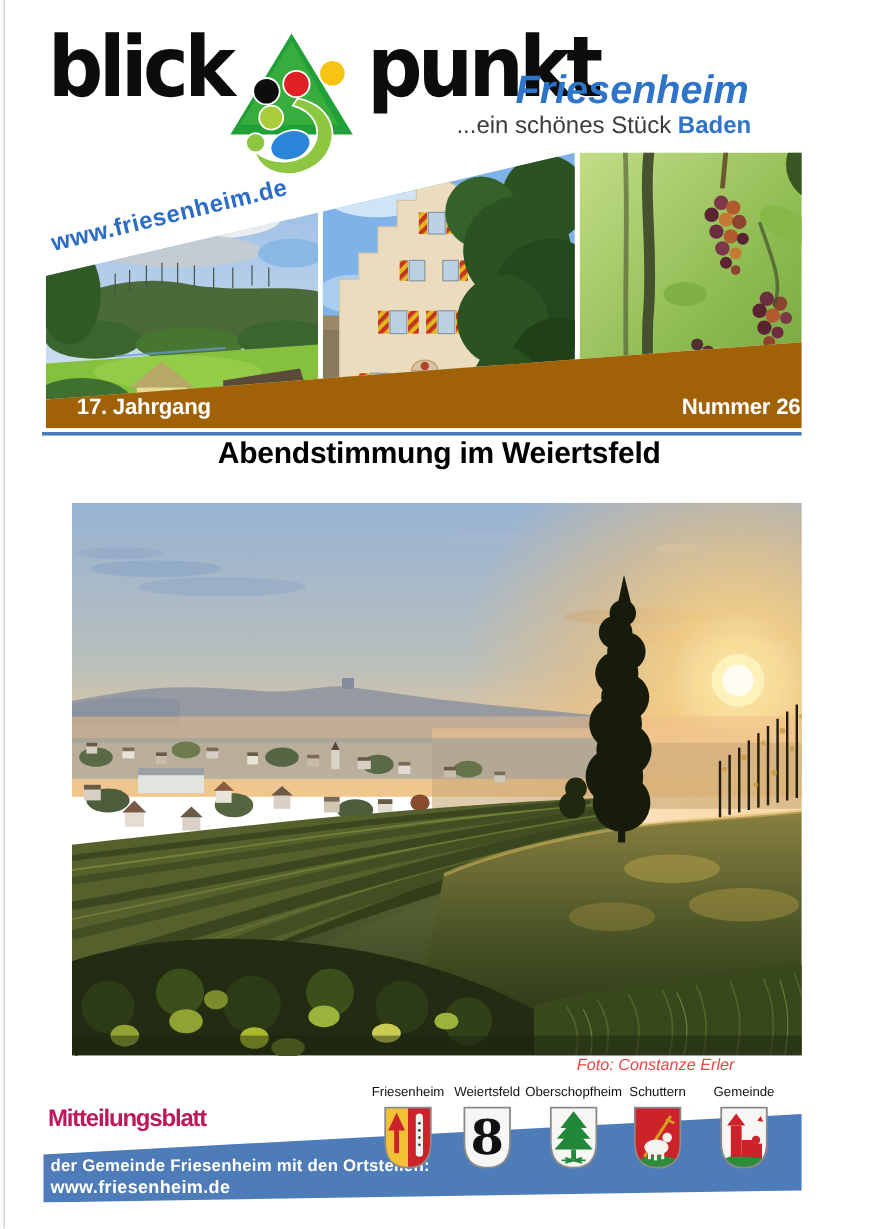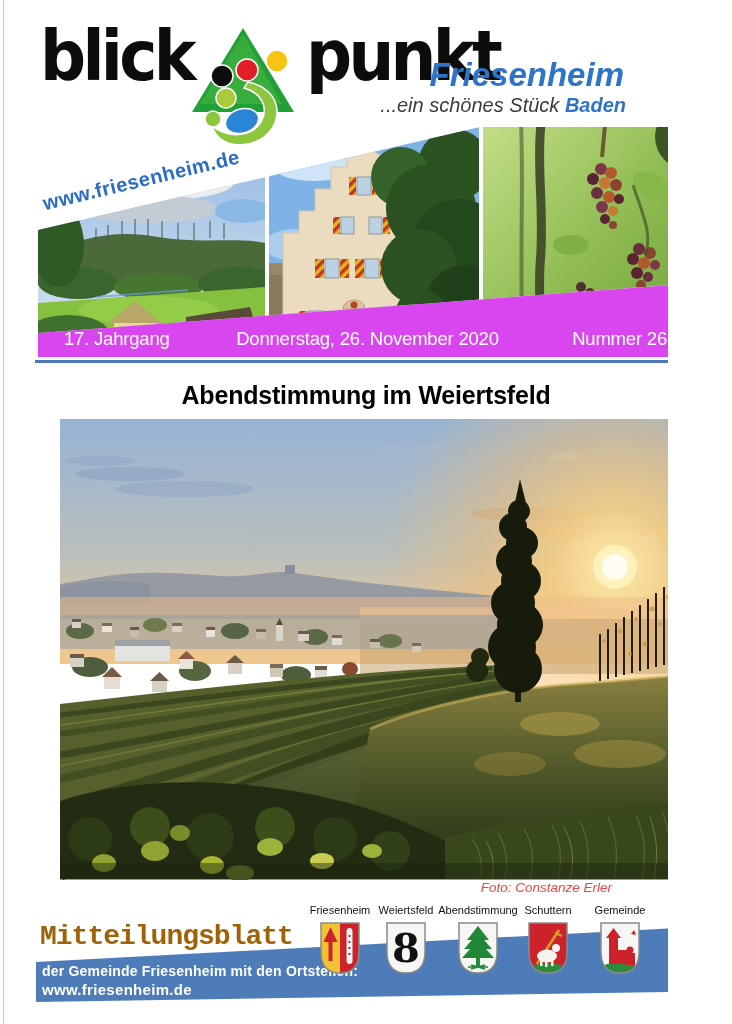--- a/index.html
+++ b/index.html
@@ -8,51 +8,51 @@
   .scanline{position:absolute;left:3px;top:0;width:1px;height:1024px;background:#c9c9c9;}
   
   .logo-word{position:absolute;top:18px;font-weight:bold;font-size:70px;line-height:1.1;
              color:#0c0c0c;letter-spacing:-4px;transform:scaleX(.92);transform-origin:left top;
              font-family:"DejaVu Sans",sans-serif;}
   .logo-blick{left:40px;}
   .logo-punkt{left:306px;}
   .logo-mark{position:absolute;left:184px;top:24px;width:118px;height:122px;}
   .town-name{position:absolute;right:44px;top:56px;font-size:33px;font-weight:bold;
              font-style:italic;color:#2e74c8;letter-spacing:0;}
-  .tagline{position:absolute;right:42px;top:94px;font-size:20px;font-style:italic;color:#3c3c3c;}
+  .tagline{position:absolute;right:42px;top:94px;font-size:20px;color:#3c3c3c;}
   .tagline .accent{color:#2e74c8;font-weight:bold;}
   
   .photo-band{position:absolute;left:38px;top:125px;width:659px;height:232px;
       clip-path:polygon(0px 105px,442px 2px,659px 2px,659px 158px,0px 208px);}
   .photo-band .ph{position:absolute;top:0;height:232px;}
   .ph svg{display:block;width:100%;height:100%;}
   .ph1{left:0;width:227px;}
   .ph2{left:231px;width:210px;}
   .ph3{left:445px;width:214px;}
   .diag-url{position:absolute;left:46px;top:192px;font-size:20px;font-weight:bold;color:#2b6cc4;
       letter-spacing:.5px;transform:rotate(-13.5deg);transform-origin:left bottom;white-space:nowrap;}
   
-  .issue-bar{position:absolute;left:38px;top:281px;width:659px;height:76px;background:#d946ef;
-      clip-path:polygon(0px 52px,659px 2px,659px 76px,0px 76px);color:#fff;font-weight:normal;}
+  .issue-bar{position:absolute;left:38px;top:281px;width:659px;height:76px;background:#a16207;
+      clip-path:polygon(0px 52px,659px 2px,659px 76px,0px 76px);color:#fff;font-weight:bold;}
   .issue-bar span{position:absolute;bottom:7px;font-size:18.5px;letter-spacing:-.2px;white-space:nowrap;}
   .issue-vol{left:26px;}
   .issue-date{left:50%;transform:translateX(-50%);}
   .issue-num{right:30px;}
   .thin-rule{position:absolute;left:35px;top:360px;width:695px;height:3px;background:#4a7ab8;}
   
-  .headline{position:absolute;left:0;top:381px;width:732px;text-align:center;font-size:25px;
+  .headline{position:absolute;left:0;top:364px;width:732px;text-align:center;font-size:25px;
       font-weight:bold;color:#000;letter-spacing:-.2px;font-family:"Liberation Sans",sans-serif;}
   .main-photo{position:absolute;left:60px;top:419px;width:620px;height:461px;}
   .main-photo svg{display:block;width:100%;height:100%;}
   .credit{position:absolute;right:56px;top:880px;font-size:13.5px;font-style:italic;color:#ef4444;}
   
   .footer-band{position:absolute;left:36px;top:920px;width:696px;height:85px;background:#4d7cb8;
       clip-path:polygon(0px 42px,696px 5px,696px 71px,0px 82px);}
-  .footer-title{position:absolute;left:40px;top:921px;font-size:28px;font-weight:bold;color:#a16207;
-      letter-spacing:-1px;font-family:Liberation Mono, monospace;}
+  .footer-title{position:absolute;left:40px;top:921px;font-size:20px;font-weight:bold;color:#be185d;
+      letter-spacing:-1px;font-family:Liberation Sans, sans-serif;}
   .footer-line1{position:absolute;left:42px;top:963px;font-size:14px;font-weight:bold;color:#fff;letter-spacing:.2px;}
   .footer-line2{position:absolute;left:42px;top:981px;font-size:15px;font-weight:bold;color:#fff;letter-spacing:.3px;}
   .crest{position:absolute;top:920px;width:44px;height:56px;}
   .crest svg{display:block;width:100%;height:100%;}
   .crest-label{position:absolute;top:904px;width:96px;text-align:center;font-size:11px;color:#111;}
 </style>
 </head>
 <body>
 
 <div class="page">
@@ -226,21 +226,20 @@
         <ellipse cx="88" cy="120" rx="18" ry="10" fill="#7cae42" opacity=".85"></ellipse>
         <path d="M150,60 C160,90 170,110 162,130" stroke="#45522a" stroke-width="3" fill="none" opacity=".7"></path>
       </svg>
     </div>
   </div>
 
   <div class="diag-url">www.friesenheim.de</div>
 
   <div class="issue-bar">
     <span class="issue-vol">17. Jahrgang</span>
-    <span class="issue-date">Donnerstag, 26. November 2020</span>
     <span class="issue-num">Nummer 26</span>
   </div>
   <div class="thin-rule"></div>
 
   <div class="headline">Abendstimmung im Weiertsfeld</div>
 
   <div class="main-photo">
     <svg viewBox="0 0 620 461" preserveAspectRatio="none">
       <defs>
         <linearGradient id="msky" x1="0" y1="0" x2="0" y2="1">
@@ -430,21 +429,21 @@
 
   <div class="credit">Foto: Constanze Erler</div>
 
   <div class="footer-band"></div>
   <div class="footer-title">Mitteilungsblatt</div>
   <div class="footer-line1">der Gemeinde Friesenheim mit den Ortsteilen:</div>
   <div class="footer-line2">www.friesenheim.de</div>
 
   <div class="crest-label" style="left:292px">Friesenheim</div>
   <div class="crest-label" style="left:358px">Weiertsfeld</div>
-  <div class="crest-label" style="left:430px">Abendstimmung</div>
+  <div class="crest-label" style="left:430px">Oberschopfheim</div>
   <div class="crest-label" style="left:500px">Schuttern</div>
   <div class="crest-label" style="left:572px">Gemeinde</div>
 
   <div class="crest" style="left:318px">
     <svg viewBox="0 0 44 56">
       <defs>
           <clipPath id="sh1">
             <path d="M3,3 H41 V32 Q41,53 22,53 Q3,53 3,32 Z"></path>
           </clipPath>
         </defs>

